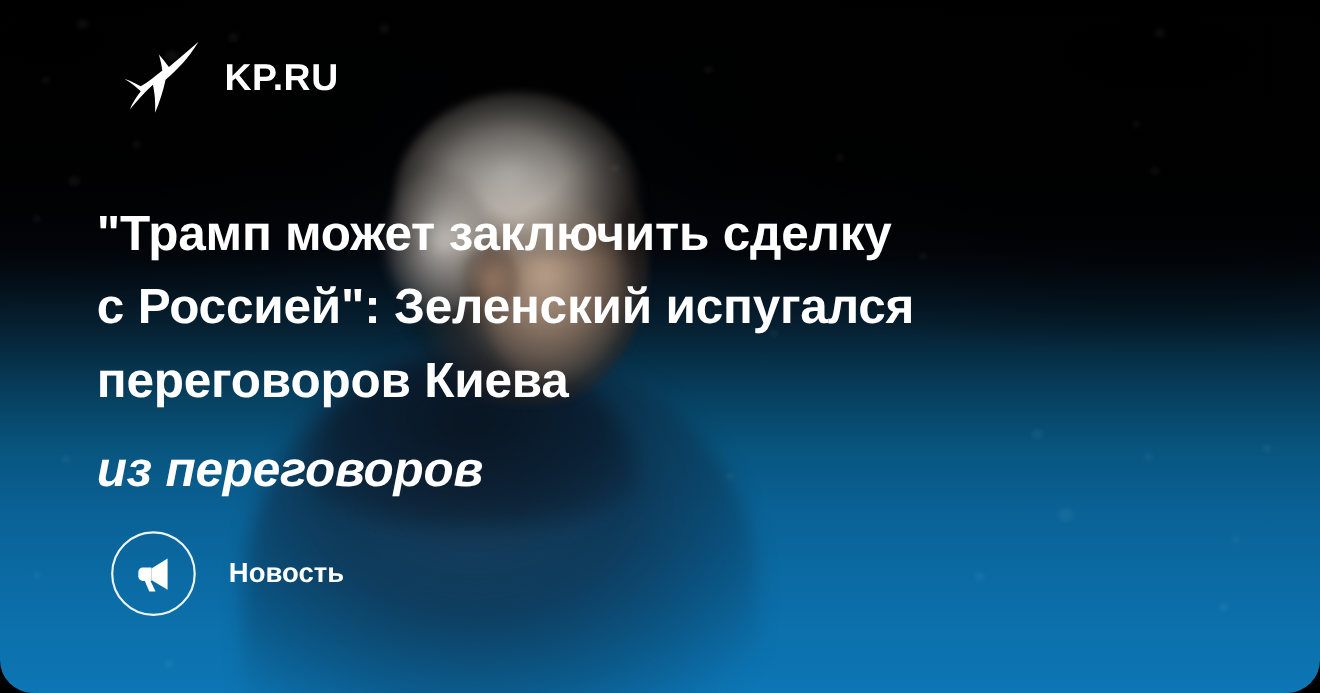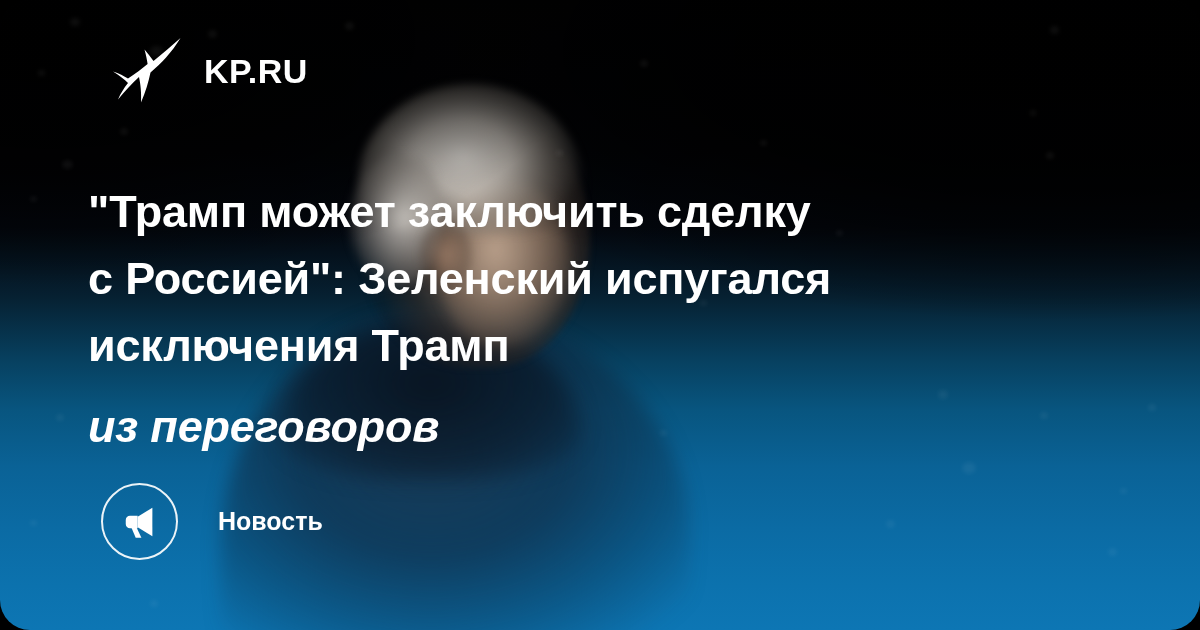--- a/index.html
+++ b/index.html
@@ -210,21 +210,21 @@
   .headline .ln { display: block; white-space: nowrap; }
   .headline .ln.gap { margin-top: 14px; font-style: italic; }
 
   
   .badge {
     position: absolute;
     left: 101px;
     top: 483px;
     display: flex;
     align-items: center;
-    gap: 40px;
+    gap: 30px;
     z-index: 6;
   }
   .badge-circle {
     width: 77px;
     height: 77px;
     border-radius: 50%;
     border: 2px solid rgba(255,255,255,0.92);
     display: flex;
     align-items: center;
     justify-content: center;
@@ -294,21 +294,21 @@
   <div class="logo">
     <svg class="logo-bird" viewBox="0 0 72 70" aria-hidden="true">
       <path fill="#ffffff" d="M70.5 2.0 C62.0 9.5 52.0 18.0 43.5 25.0 C40.5 21.0 37.5 17.0 34.5 13.5 C36.0 19.0 37.0 24.0 37.6 28.0 C31.5 33.0 25.0 38.0 18.0 42.5 C14.0 40.0 9.0 37.5 3.0 35.5 C9.5 39.5 14.5 43.5 18.0 47.0 C14.0 52.0 10.5 57.5 8.0 63.5 C15.0 55.0 22.0 47.5 29.0 41.0 C30.5 48.0 31.5 56.0 31.0 66.5 C35.5 56.0 38.5 46.0 40.5 36.5 C51.0 27.5 61.0 17.5 70.5 2.0 Z"></path>
     </svg>
     <span class="logo-text">KP.RU</span>
   </div>
 
   <h1 class="headline">
     <span class="ln">"Трамп может заключить сделку</span>
     <span class="ln">с Россией": Зеленский испугался</span>
-    <span class="ln">исключения Трамп</span>
+    <span class="ln">переговоров Киева</span>
     <span class="ln gap">из переговоров</span>
   </h1>
 
   <div class="badge">
     <span class="badge-circle">
       <svg viewBox="0 0 40 40" aria-hidden="true">
         <path fill="#ffffff" d="M33.0 5.0 L33.0 35.0 L17.5 25.5 L17.5 14.5 Z"></path>
         <path fill="#ffffff" d="M9.5 13.5 L17.5 13.5 L17.5 26.5 L9.5 26.5 C6.9 26.5 5.0 24.6 5.0 22.0 L5.0 18.0 C5.0 15.4 6.9 13.5 9.5 13.5 Z"></path>
         <path fill="#ffffff" d="M11.0 26.0 L16.5 26.0 L21.5 36.5 L15.5 36.5 Z"></path>
       </svg>

